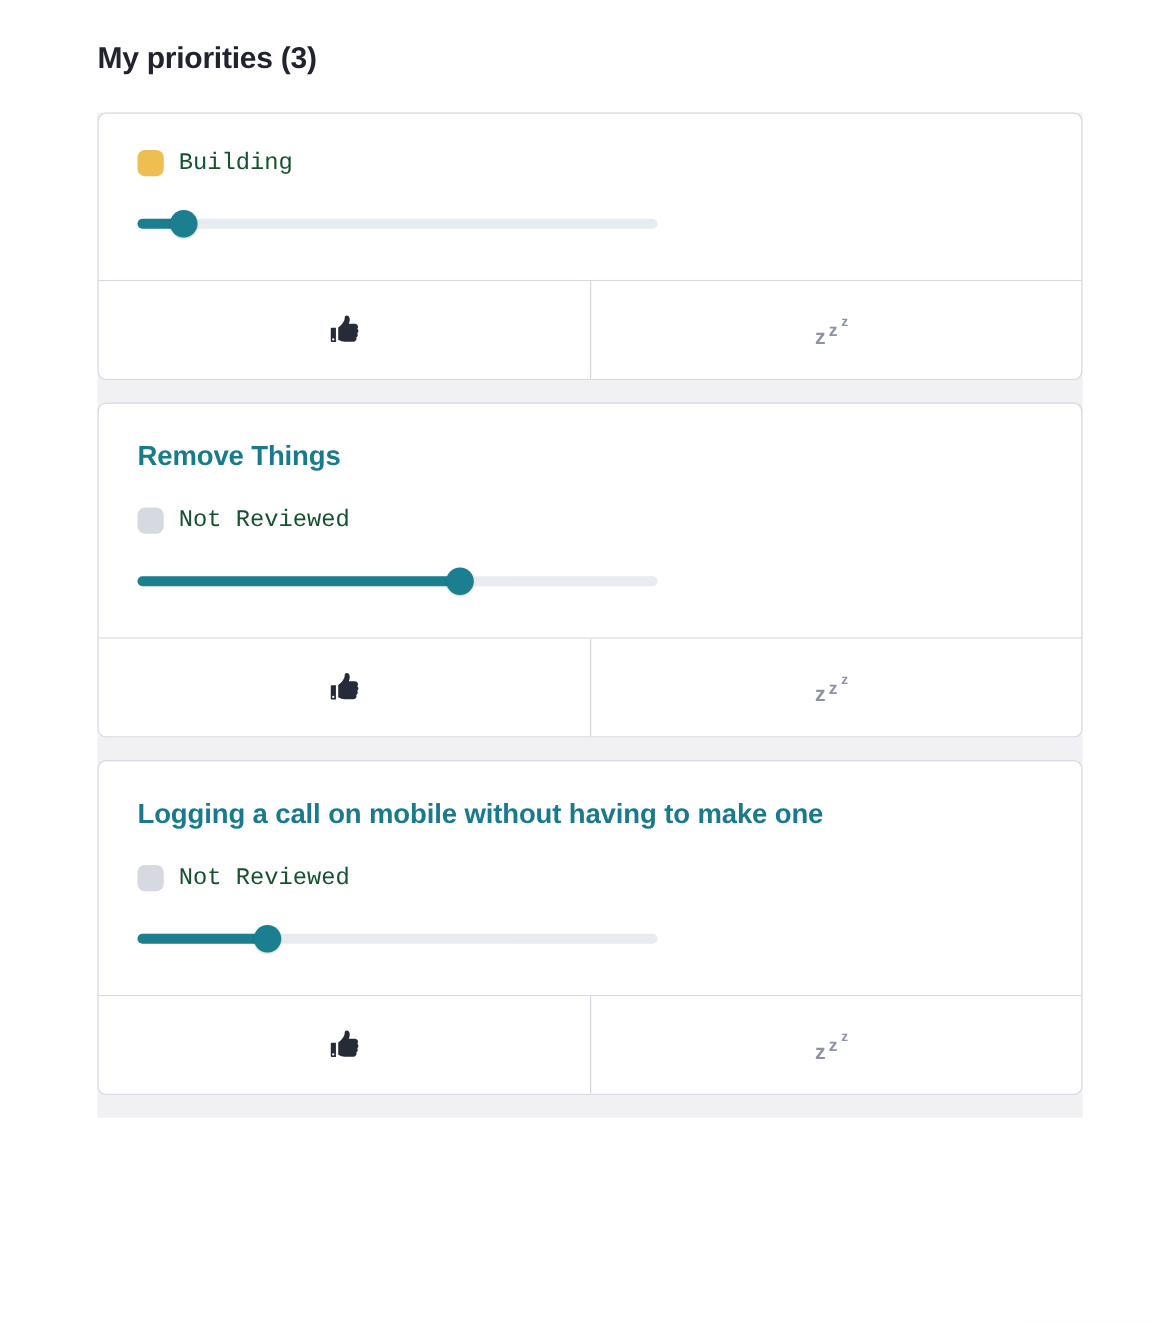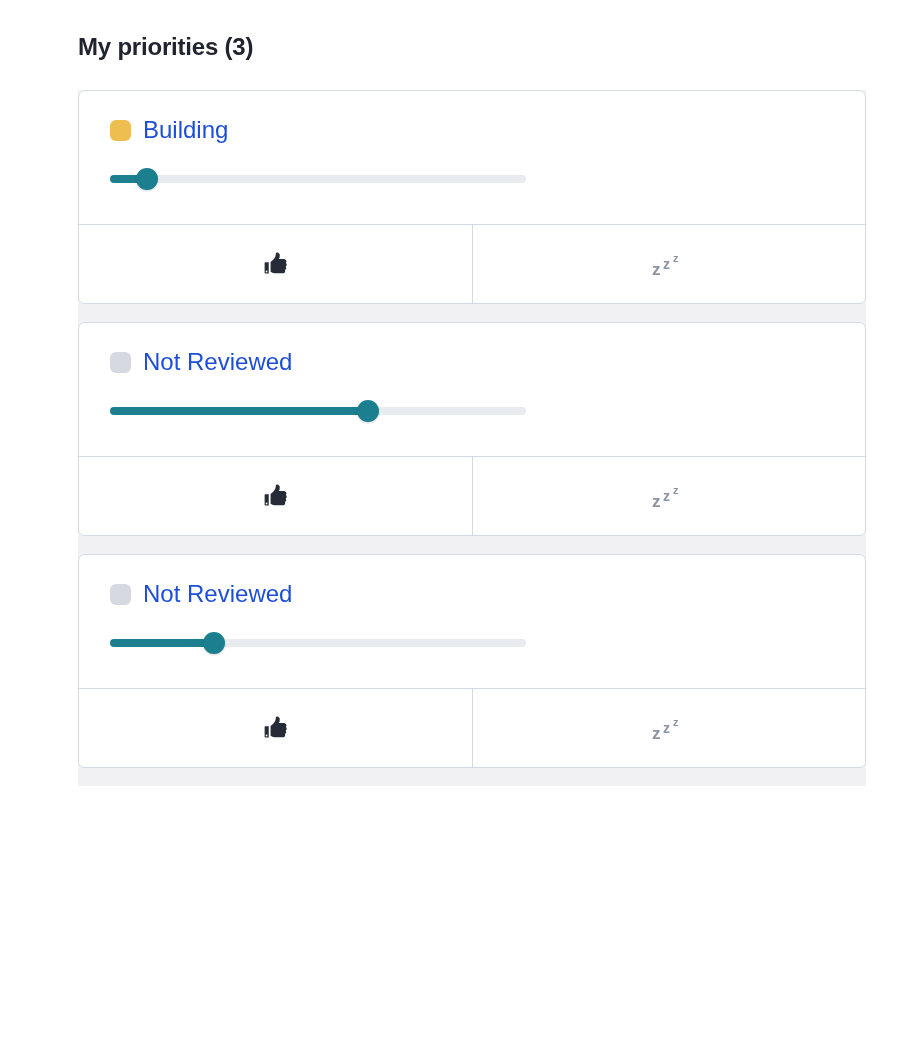--- a/index.html
+++ b/index.html
@@ -82,23 +82,24 @@
   }
 
   .status-dot {
     width: 21px;
     height: 21px;
     border-radius: 6px;
     flex: 0 0 auto;
   }
 
   .status-label {
-    font-size: 24px;
-    color: #1d4ed8;
+    font-size: 19px;
+    color: #14532d;
     line-height: 22px;
+    font-family: Liberation Mono, monospace;
   }
 
   
   .slider {
     position: relative;
     width: 416px;
     height: 22px;
   }
   .slider-track {
     position: absolute;
@@ -216,20 +217,21 @@
             <span class="z3">z</span>
           </span>
         </div>
       </div>
     </div>
 
     <div class="card-gap"></div>
 
     <div class="priority-card">
       <div class="card-body">
+        <div class="card-title">Remove Things</div>
         <div class="status-row">
           <span class="status-dot" style="background:#d6d9e0"></span>
           <span class="status-label">Not Reviewed</span>
         </div>
         <div class="slider">
           <div class="slider-track"></div>
           <div class="slider-fill" style="width:62%"></div>
           <div class="slider-thumb" style="left:62%"></div>
         </div>
       </div>
@@ -249,20 +251,21 @@
             <span class="z3">z</span>
           </span>
         </div>
       </div>
     </div>
 
     <div class="card-gap"></div>
 
     <div class="priority-card">
       <div class="card-body">
+        <div class="card-title">Logging a call on mobile without having to make one</div>
         <div class="status-row">
           <span class="status-dot" style="background:#d6d9e0"></span>
           <span class="status-label">Not Reviewed</span>
         </div>
         <div class="slider">
           <div class="slider-track"></div>
           <div class="slider-fill" style="width:25%"></div>
           <div class="slider-thumb" style="left:25%"></div>
         </div>
       </div>

